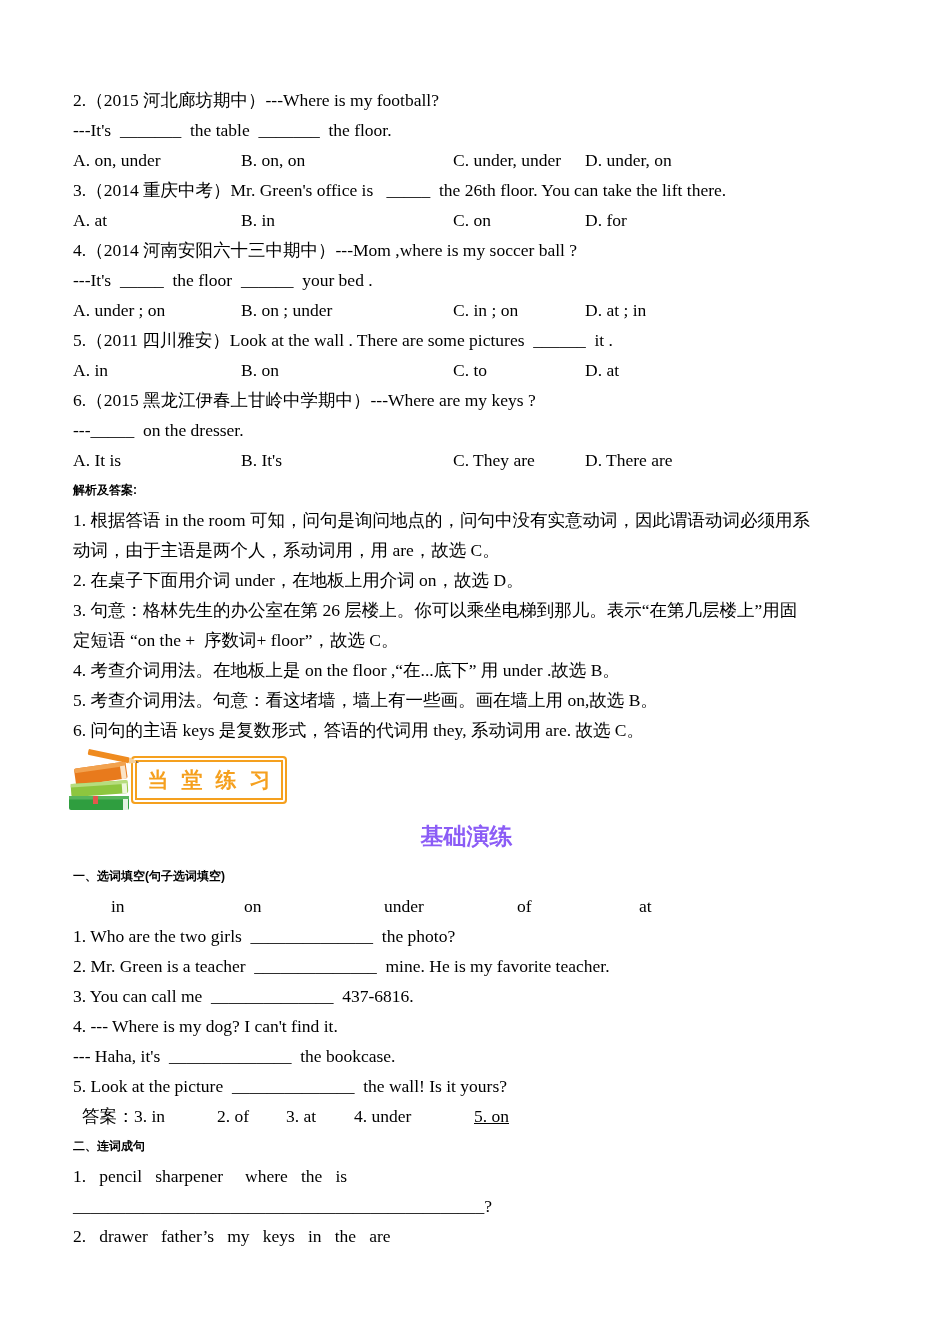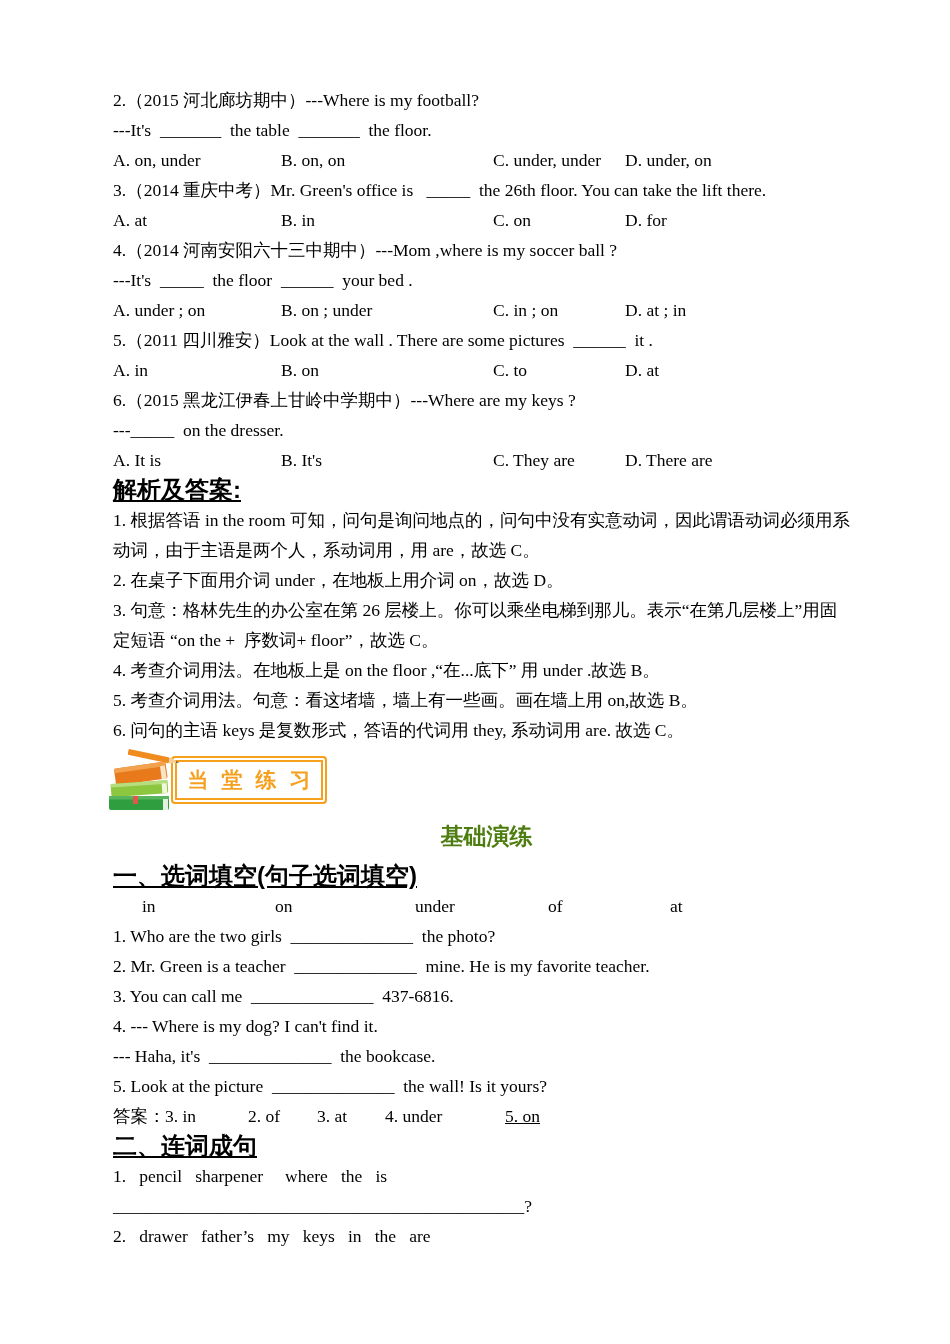--- a/index.html
+++ b/index.html
@@ -1,49 +1,49 @@
 <!DOCTYPE html>
 <html><head>
 <meta charset="utf-8">
 <style>
   html,body{margin:0;padding:0;}
   body{
     width:950px;height:1344px;background:#ffffff;color:#000;
     font-family:"Liberation Serif",serif;font-size:17.5px;
     overflow:hidden;
   }
-  .content{padding:85px 90px 0 113px;}
+  .content{padding:85px 90px 0 73px;}
   .ln{line-height:30px;min-height:30px;white-space:pre-wrap;}
   .opts{position:relative;height:30px;line-height:30px;}
   .opts span{position:absolute;top:0;white-space:pre;}
   .oA{left:0;text-align:right;} .oB{left:168px;} .oC{left:340px;margin-left:40px;} .oD{left:512px;}
   .h-cn{
     font-family:"Liberation Sans",sans-serif;font-weight:bold;
-    font-size:24px;line-height:30px;min-height:30px;text-decoration:underline;
+    font-size:12px;line-height:30px;min-height:30px;
   }
-  .wordbank,.answers{position:relative;height:30px;line-height:30px;}
+  .wordbank,.answers{position:relative;height:30px;line-height:30px;margin-left:9px;}
   .wordbank span,.answers span{position:absolute;top:0;white-space:pre;}
   .wb0{left:29px;} .wb1{left:162px;} .wb2{left:302px;} .wb3{left:435px;} .wb4{left:557px;}
   .ansLabel{left:0;} .an0{left:52px;} .an1{left:135px;} .an2{left:204px;} .an3{left:272px;} .an4{left:392px;text-decoration:underline;}
   .badge{
     display:flex;align-items:center;height:66px;margin:2px 0 0 -10px;
   }
   .badge-icon{width:82px;height:66px;flex:0 0 auto;margin-right:-14px;position:relative;z-index:2;}
   .badge-box{
     position:relative;z-index:1;
     width:152px;height:44px;border:2px solid #f5a01e;border-radius:4px;
     box-shadow:inset 0 0 0 2px #ffffff,inset 0 0 0 4px #f5a01e;
     display:flex;align-items:center;justify-content:center;background:#fff;
   }
   .badge-box span{
     font-family:"Liberation Sans",sans-serif;font-weight:bold;font-size:21px;
     color:#f5a01e;letter-spacing:13px;margin-right:-13px;white-space:nowrap;
   }
   .center-title{
-    text-align:center;color:#4d7c0f;
+    text-align:center;color:#8b5cf6;
     font-family:"Liberation Sans",sans-serif;font-weight:bold;font-size:23px;
     line-height:30px;margin-top:8px;
   }
   .mt10{margin-top:10px;}
 </style>
 </head>
 <body>
 
 <div class="content">
 

